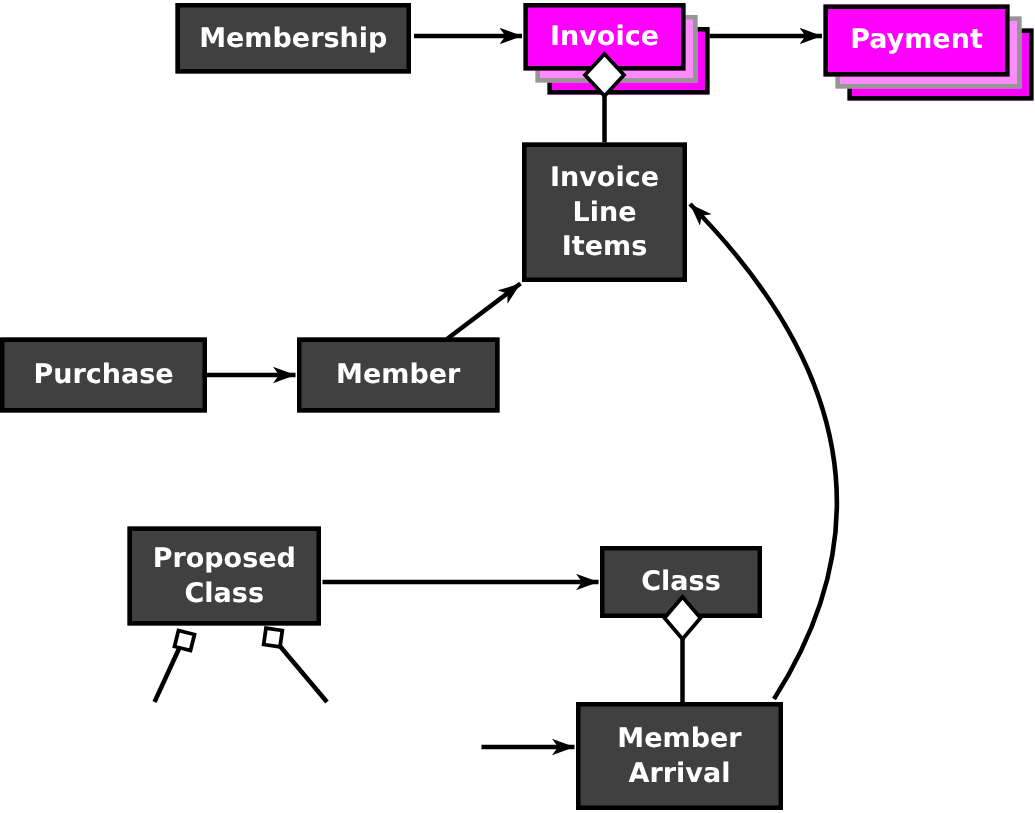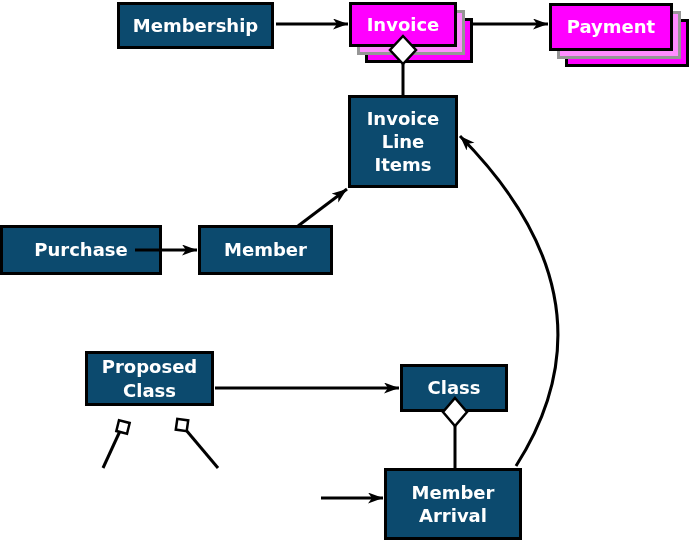--- a/index.html
+++ b/index.html
@@ -13,21 +13,21 @@
     height: 542px;
     background: #FFFFFF;
     font-family: "DejaVu Sans", "Liberation Sans", sans-serif;
     overflow: hidden;
   }
   .node, .stack {
     position: absolute;
     box-sizing: border-box;
   }
   .node {
-    background: #0c4a6e;
+    background: #404040;
     border: 3px solid #000000;
     display: flex;
     align-items: center;
     justify-content: center;
   }
   .stack { background: transparent; border: none; }
   .stack .layer, .stack .face {
     position: absolute;
     box-sizing: border-box;
     width: 100%;
@@ -58,23 +58,23 @@
     line-height: 1.28;
     text-align: center;
     white-space: pre-line;
     user-select: none;
   }
   
   #n-membership        { left: 117px; top: 2px;   width: 157px; height: 47px; }
   #n-invoice           { left: 349px; top: 2px;   width: 108px; height: 45px; }
   #n-payment           { left: 549px; top: 3px;   width: 124px; height: 48px; }
   #n-invoice-line-items{ left: 348px; top: 95px;  width: 110px; height: 93px; }
-  #n-purchase          { left: 0px;   top: 225px; width: 162px; height: 50px; }
+  #n-purchase          { left: 0px;   top: 225px; width: 138px; height: 50px; }
   #n-reward            { left: 198px; top: 225px; width: 135px; height: 50px; }
-  #n-proposed-class    { left: 85px;  top: 351px; width: 129px; height: 55px; }
+  #n-proposed-class    { left: 85px;  top: 351px; width: 129px; height: 66px; }
   #n-class             { left: 400px; top: 364px; width: 108px; height: 48px; }
   #n-equipment-usage   { left: 0px;   top: 468px; width: 139px; height: 72px; }
   #n-reservation       { left: 162px; top: 468px; width: 158px; height: 50px; }
   #n-member-arrival    { left: 384px; top: 468px; width: 138px; height: 72px; }
   #edges-overlay {
     position: absolute;
     left: 0; top: 0;
     width: 690px;
     height: 542px;
     pointer-events: none;

